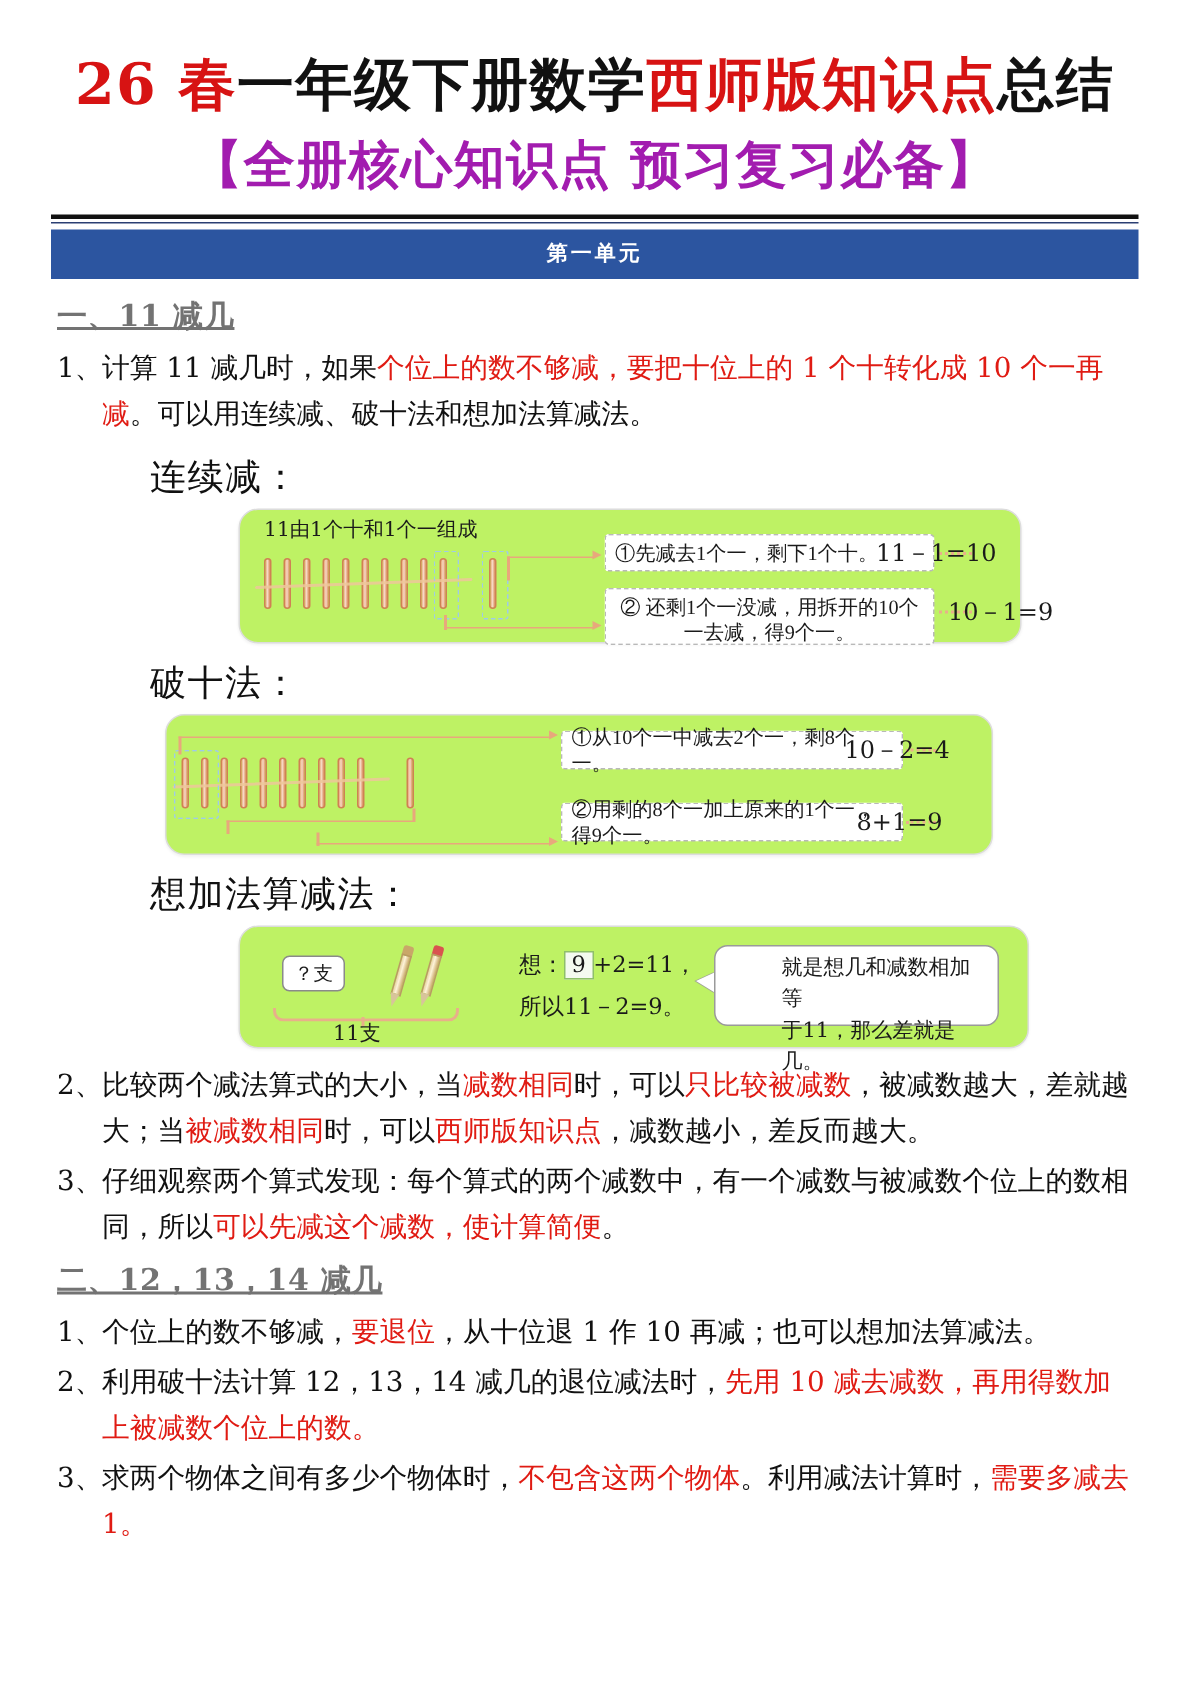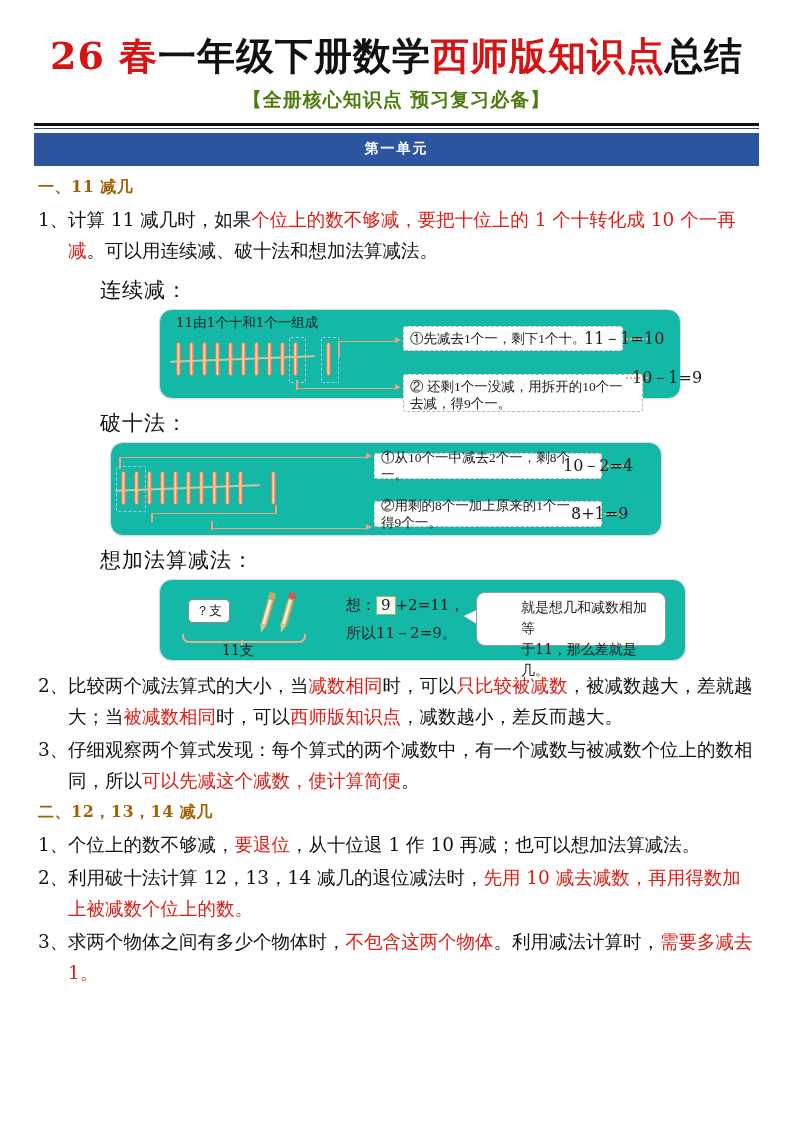--- a/index.html
+++ b/index.html
@@ -11,53 +11,53 @@
   .page{width:793px;height:1122px;position:relative;box-sizing:border-box;padding:0 34px;}
 
   
   .title-main{
     text-align:center;font-size:38px;font-weight:bold;letter-spacing:1px;
     margin-top:34px;line-height:1.15;white-space:nowrap;
   }
   .title-main .red{color:#d71313;}
   .title-main .blk{color:#111;}
   .title-sub{
-    text-align:center;color:#4d7c0f;font-size:19px;font-weight:bold;
+    text-align:center;color:#a21caf;font-size:34px;font-weight:bold;
     margin-top:9px;letter-spacing:1px;
   }
   .rule-thick{height:3px;background:#111;margin-top:10px;}
   .rule-thin{height:1px;background:#2b3f73;margin-top:2px;}
 
   
   .unit-bar{
     background:#2c55a0;color:#fff;text-align:center;
     font-size:14px;font-weight:bold;padding:7px 0 8px;
     margin-top:4px;letter-spacing:2px;
   }
 
   
   .sec-head{
-    color:#a16207;font-size:16px;font-weight:bold;
-    margin:11px 0 6px 4px;letter-spacing:0.5px;
+    color:#737373;font-size:20px;font-weight:bold;
+    margin:11px 0 6px 4px;letter-spacing:0.5px;text-decoration:underline;
   }
 
   
   .para{
     font-size:18.5px;line-height:31px;margin:2px 0 2px 4px;
     text-indent:0;padding-left:30px;position:relative;
   }
   .para .num{position:absolute;left:0;top:0;}
   .para .r{color:#e01b13;}
   .sub-label{
-    font-size:21px;margin:10px 0 5px 66px;letter-spacing:1px;
+    font-size:24px;margin:10px 0 5px 66px;letter-spacing:1px;
   }
 
   
   .fig{
-    position:relative;margin:0 auto;background:#14b8a6;
+    position:relative;margin:0 auto;background:#bef264;
     border:1px solid #dcdcdc;border-radius:13px;
     box-shadow:0 1px 2px rgba(0,0,0,.06);
   }
   .fig1{width:520px;height:88px;margin-left:125px;}
   .fig2{width:550px;height:92px;margin-left:76px;}
   .fig3{width:525px;height:80px;margin-left:125px;}
 
   .dash-box{
     position:absolute;border:1px dashed #b9b9b9;border-radius:3px;
     background:#fff;font-size:13.5px;line-height:17px;color:#1a1a1a;
@@ -174,21 +174,21 @@
     <div class="selbox" style="left:161px;top:27px;width:16px;height:44px;"></div>
 
     <div class="arrow-line" style="left:178px;top:31px;width:2px;height:16px;"></div>
     <div class="arrow-line" style="left:178px;top:31px;width:58px;height:1.6px;"></div>
     <div class="arrow-head" style="left:235px;top:27.5px;"></div>
     <div class="arrow-line" style="left:136px;top:70px;width:2px;height:10px;"></div>
     <div class="arrow-line" style="left:136px;top:78px;width:100px;height:1.6px;"></div>
     <div class="arrow-head" style="left:235px;top:74.5px;"></div>
 
     <div class="dash-box" style="left:243px;top:16px;width:220px;height:25px;">①先减去1个一，剩下1个十。</div>
-    <div class="dash-box" style="left:243px;top:64px;width:240px;height:38px;">② 还剩1个一没减，用拆开的10个一去减，得9个一。</div>
+    <div class="dash-box" style="left:243px;top:52px;width:220px;height:38px;text-align:center;">② 还剩1个一没减，用拆开的10个一去减，得9个一。</div>
 
     <div class="dots" style="left:466px;top:28px;width:22px;"></div>
     <div class="dots" style="left:466px;top:67px;width:22px;"></div>
     <div class="eq" style="left:424px;top:19px;">11－1=10</div>
     <div class="eq" style="left:424px;top:58px;margin-left:48px;">10－1=9</div>
   </div>
 
   <div class="sub-label">破十法：</div>
   <div class="fig fig2">
     <div class="stick" style="left:10px;top:28px;"></div>

